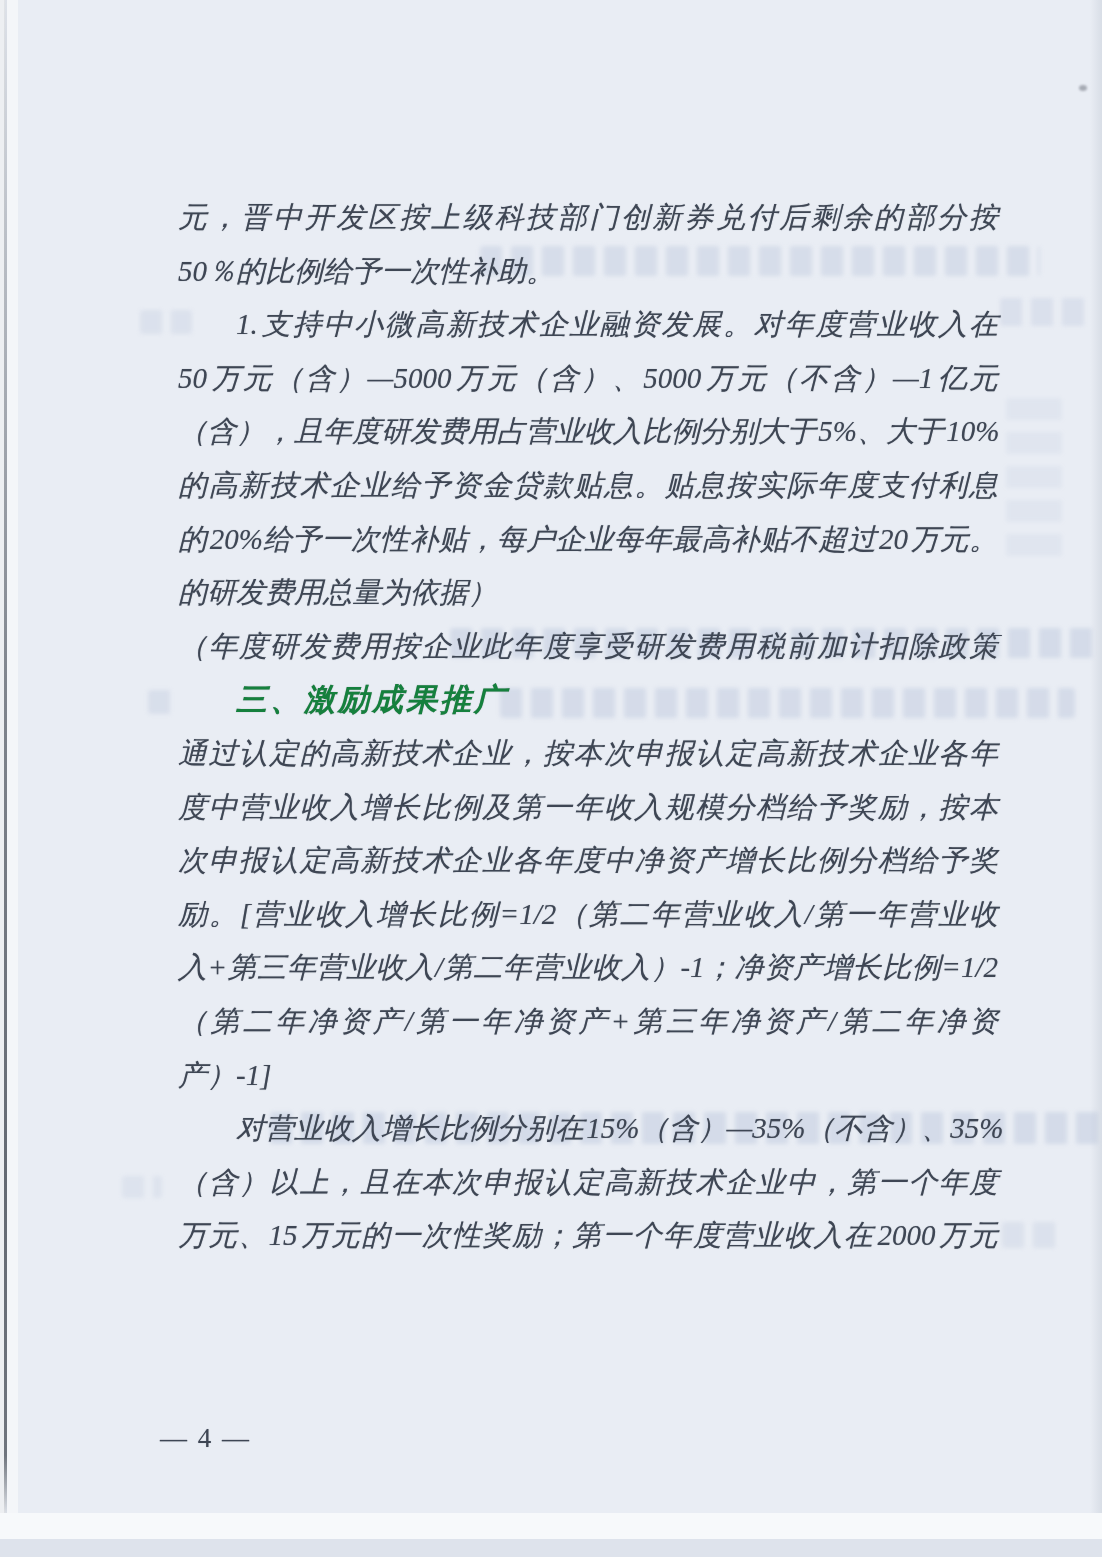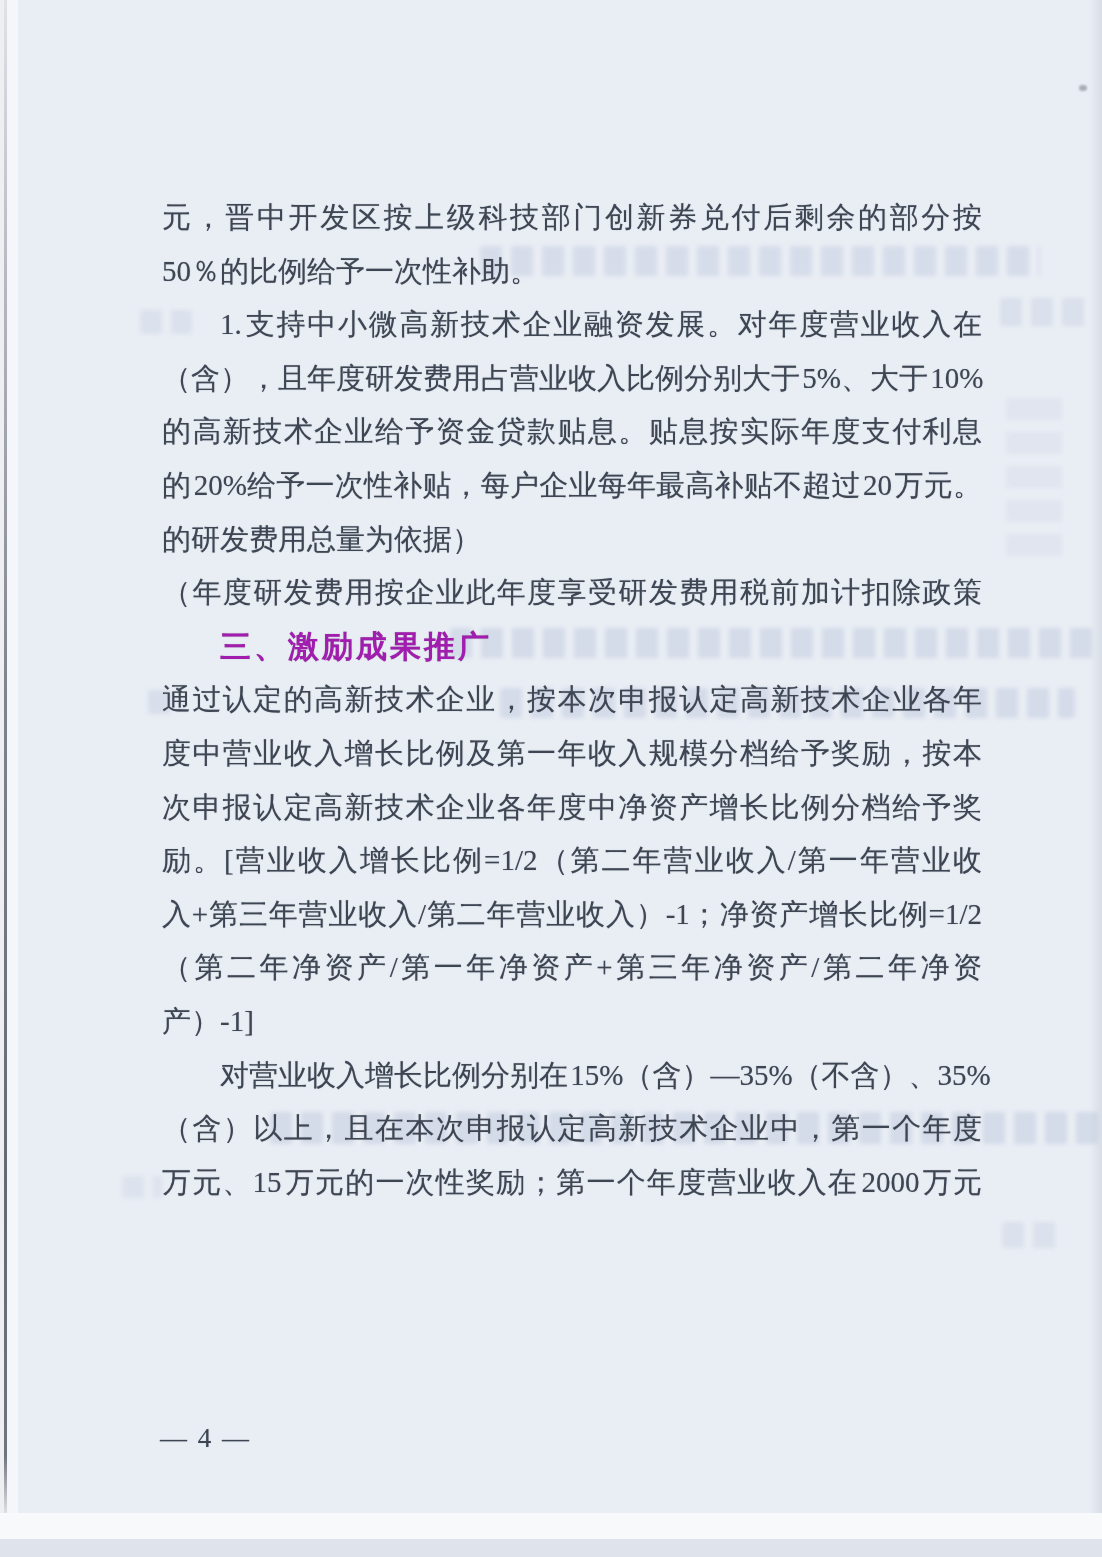--- a/index.html
+++ b/index.html
@@ -40,37 +40,38 @@
   .g4 { left:1006px; top:398px;  width:56px;  height:170px; opacity:.3; }
   .g5 { left:450px;  top:628px;  width:645px; height:30px; opacity:.62; }
   .g6 { left:500px;  top:688px;  width:575px; height:30px; opacity:.6; }
   .g7 { left:148px;  top:690px;  width:26px;  height:24px; opacity:.5; }
   .g8 { left:270px;  top:1112px; width:830px; height:32px; opacity:.62; }
   .g9 { left:1002px; top:1222px; width:60px;  height:26px; opacity:.4; }
   .g10{ left:122px;  top:1176px; width:40px;  height:22px; opacity:.35; }
 
   
   .textblock {
-    position:absolute; left:162px; top:191px; width:820px;
+    position:absolute; left:178px; top:191px; width:820px;
     font-size:29px; color:#3e4654;
     word-spacing:-5px;
     text-shadow:0 0 1px rgba(58,66,80,.45);
+    font-style:italic;
   }
   .line {
     height:53.6px; line-height:53.6px;
     white-space:nowrap;
     text-align:justify; text-align-last:justify;
   }
   .line.short  { text-align-last:left; }
   .line.indent { text-indent:58px; }
   .line.heading {
     text-align-last:left; text-indent:58px;
     font-family:"Liberation Sans","DejaVu Sans",sans-serif;
     font-weight:700; font-size:31px; letter-spacing:3px;
-    color:#a21caf; text-shadow:0 0 1px rgba(39,45,53,.4);
+    color:#15803d; text-shadow:0 0 1px rgba(39,45,53,.4);
   }
   .pagenum {
     position:absolute; left:160px; top:1414px;
     font-size:27px; line-height:48px; letter-spacing:2px;
     color:#3e4654; text-shadow:0 0 1px rgba(58,66,80,.4);
   }
 </style>
 </head>
 <body>
 
@@ -90,20 +91,21 @@
 <div class="ghost g6"></div>
 <div class="ghost g7"></div>
 <div class="ghost g8"></div>
 <div class="ghost g9"></div>
 <div class="ghost g10"></div>
 
 <div class="textblock">
   <div class="line">元，晋中开发区按上级科技部门创新券兑付后剩余的部分按</div>
   <div class="line short">50％的比例给予一次性补助。</div>
   <div class="line indent">1. 支持中小微高新技术企业融资发展。对年度营业收入在</div>
+  <div class="line">50 万元（含）—5000 万元（含）、5000 万元（不含）—1 亿元</div>
   <div class="line">（含），且年度研发费用占营业收入比例分别大于 5%、大于 10%</div>
   <div class="line">的高新技术企业给予资金贷款贴息。贴息按实际年度支付利息</div>
   <div class="line">的 20%给予一次性补贴，每户企业每年最高补贴不超过 20 万元。</div>
   <div class="line short">的研发费用总量为依据）</div>
   <div class="line">（年度研发费用按企业此年度享受研发费用税前加计扣除政策</div>
   <div class="line heading">三、激励成果推广</div>
   <div class="line">通过认定的高新技术企业，按本次申报认定高新技术企业各年</div>
   <div class="line">度中营业收入增长比例及第一年收入规模分档给予奖励，按本</div>
   <div class="line">次申报认定高新技术企业各年度中净资产增长比例分档给予奖</div>
   <div class="line">励。[营业收入增长比例=1/2（第二年营业收入/第一年营业收</div>

